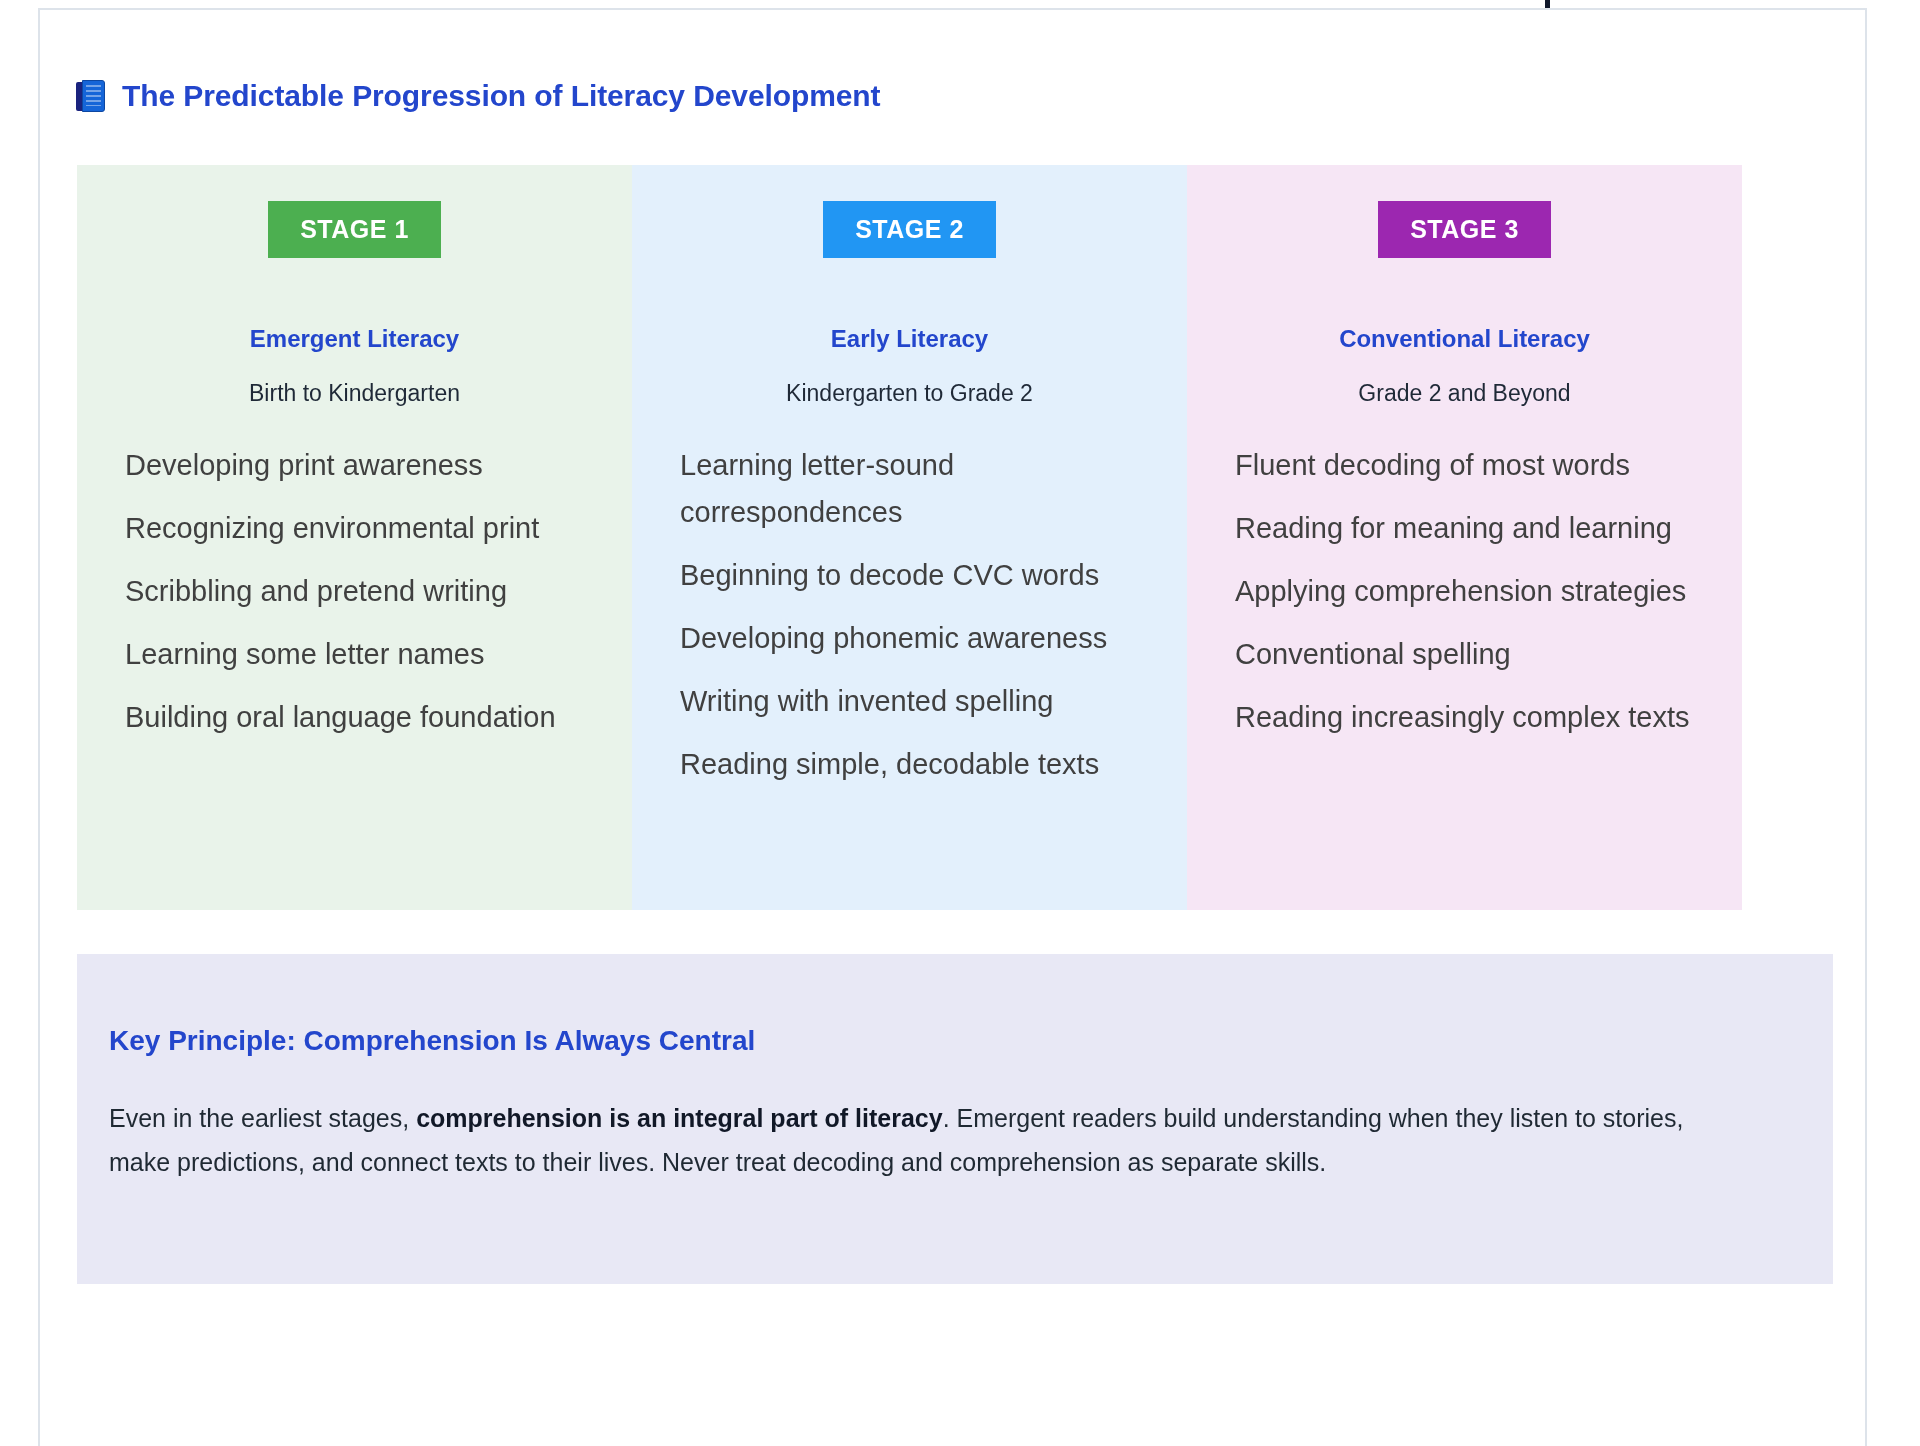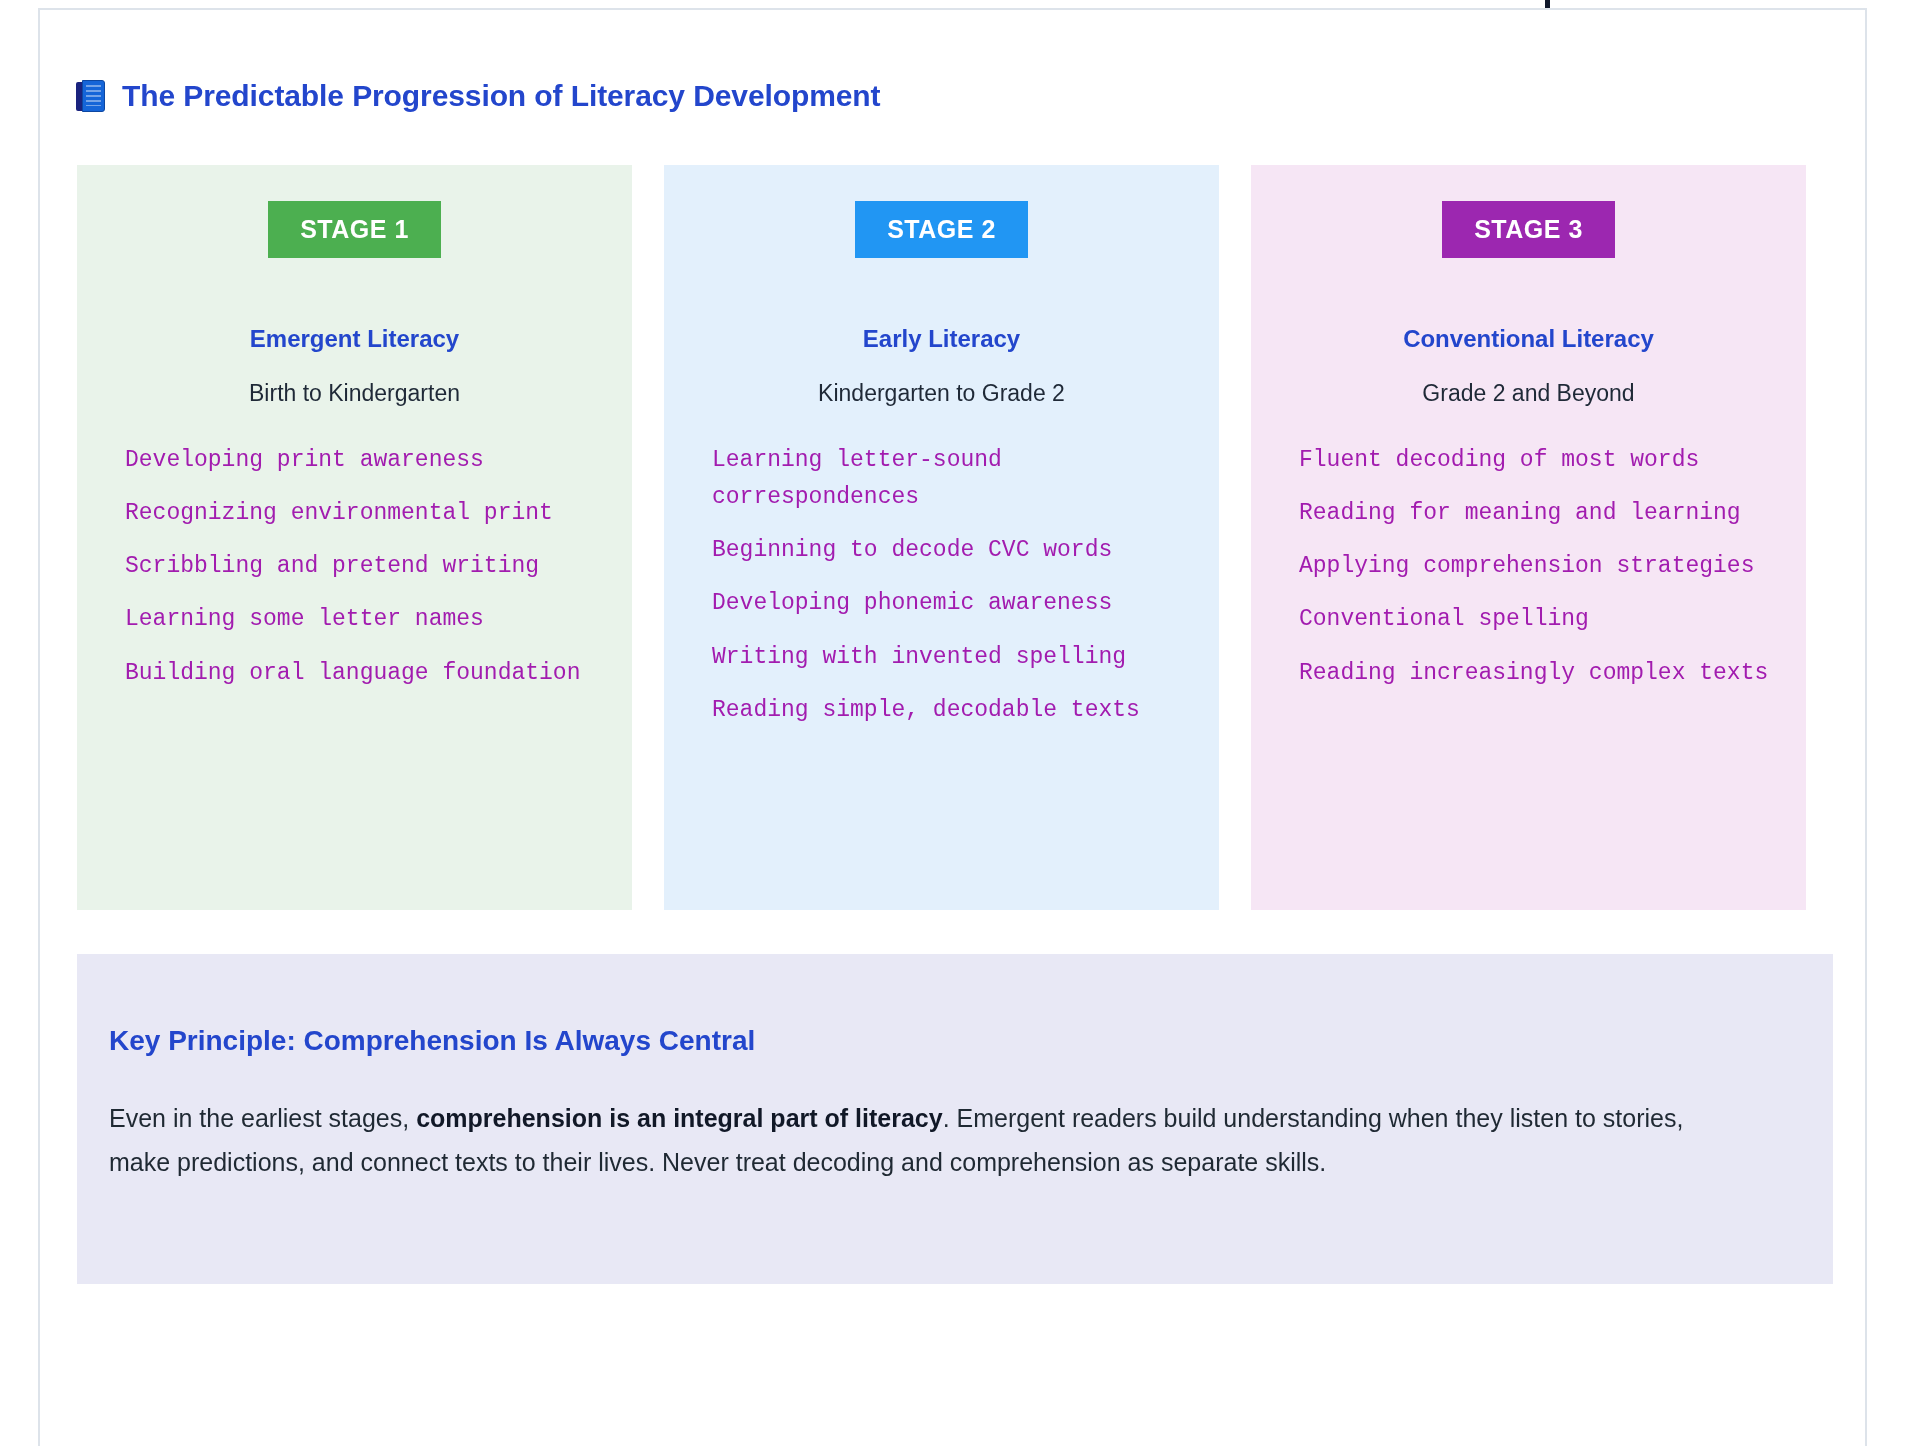--- a/index.html
+++ b/index.html
@@ -101,21 +101,20 @@
     line-height: 1.2;
   }
 
   
   .stages-row {
     position: absolute;
     left: 37px;
     top: 155px;
     width: 1756px;
     display: flex;
-    gap: 32px;
   }
 
   .stage-card {
     width: 555px;
     height: 745px;
     padding: 36px 36px 0 36px;
     position: relative;
   }
   .stage-card.green  { background: #e9f3ea; }
   .stage-card.blue   { background: #e3f0fc; }
@@ -158,25 +157,24 @@
     line-height: 1.3;
   }
 
   .stage-list {
     margin-top: 33px;
     list-style: none;
     padding: 0 0 0 12px;
   }
 
   .stage-list li {
-    font-size: 23px;
-    color: #a21caf;
+    font-size: 29px;
+    color: #404040;
     line-height: 1.62;
     margin-bottom: 16px;
-    font-family: Liberation Mono, monospace;
   }
 
   
   .key-principle {
     position: absolute;
     left: 37px;
     top: 944px;
     width: 1756px;
     min-height: 330px;
     background: #e8e8f5;

